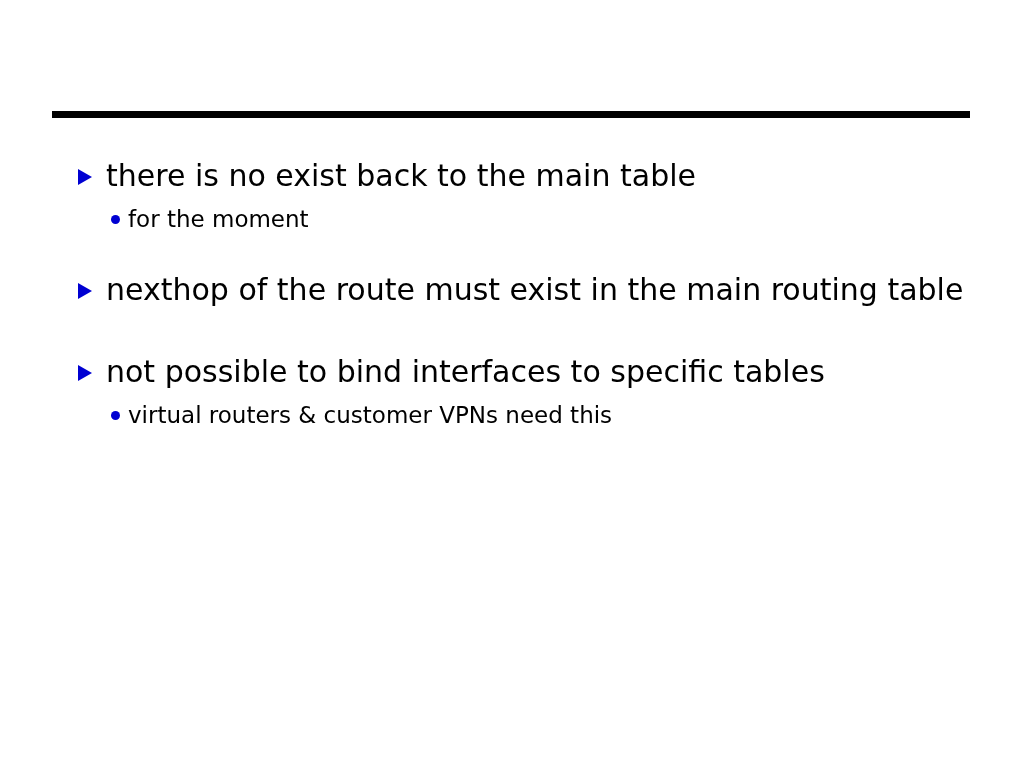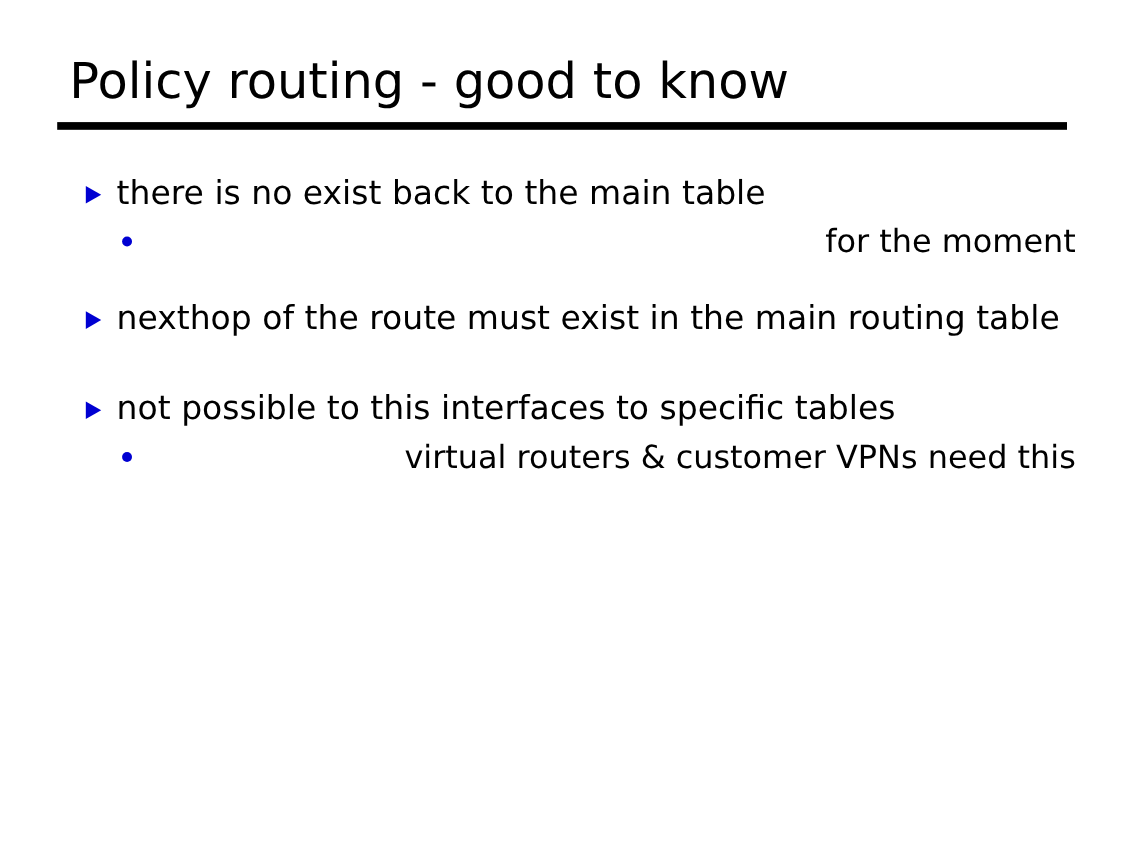--- a/index.html
+++ b/index.html
@@ -79,24 +79,23 @@
   }
 
   .sub-list {
     margin: 0;
     padding: 0;
   }
   .bullet-l2 {
     position: relative;
     padding-left: 50px;
     margin: 0;
-    font-size: 29px;
+    font-size: 23px;
     line-height: 32px;
     color: #000000;
-    text-align: right;
   }
   .bullet-l2 > .marker-dot {
     position: absolute;
     left: 33px;
     top: 12px;
     width: 9px;
     height: 9px;
     border-radius: 50%;
     background: #0000d2;
   }
@@ -104,23 +103,20 @@
     display: block;
   }
 
   .group-gap-lg { height: 34px; }
 </style>
 </head>
 <body>
 
 <div class="slide">
 
-  <div class="title-block">
-    <div class="slide-title">Policy routing - good to know</div>
-  </div>
   <div class="title-rule"></div>
 
   <div class="body-block">
 
     <div class="bullet-l1">
       <span class="marker-tri"></span>
       <span class="bullet-text">there is no exist back to the main table</span>
     </div>
     <div class="sub-list">
       <div class="bullet-l2">
@@ -133,21 +129,21 @@
 
     <div class="bullet-l1">
       <span class="marker-tri"></span>
       <span class="bullet-text">nexthop of the route must exist in the main routing table</span>
     </div>
 
     <div class="group-gap-lg"></div>
 
     <div class="bullet-l1">
       <span class="marker-tri"></span>
-      <span class="bullet-text">not possible to this interfaces to specific tables</span>
+      <span class="bullet-text">not possible to bind interfaces to specific tables</span>
     </div>
     <div class="sub-list">
       <div class="bullet-l2">
         <span class="marker-dot"></span>
         <span class="bullet-text">virtual routers &amp; customer VPNs need this</span>
       </div>
     </div>
 
     <div class="group-gap-lg"></div>
 

